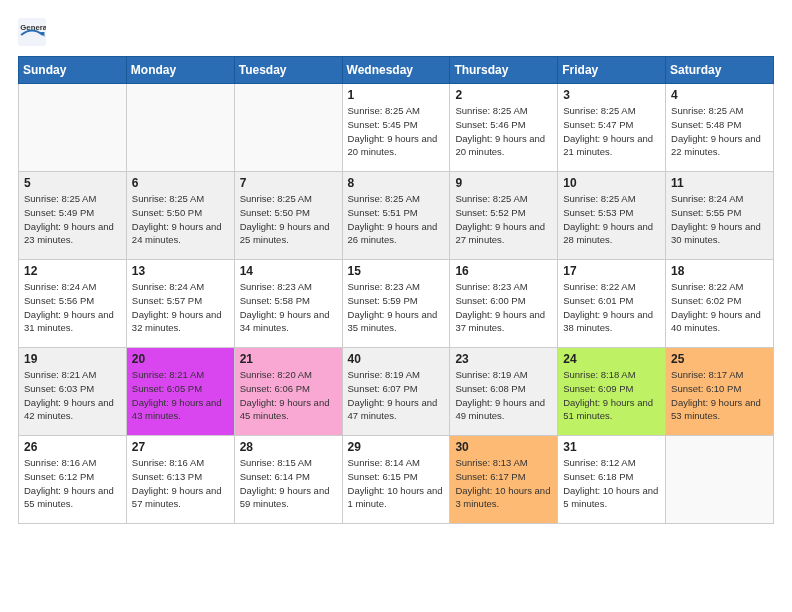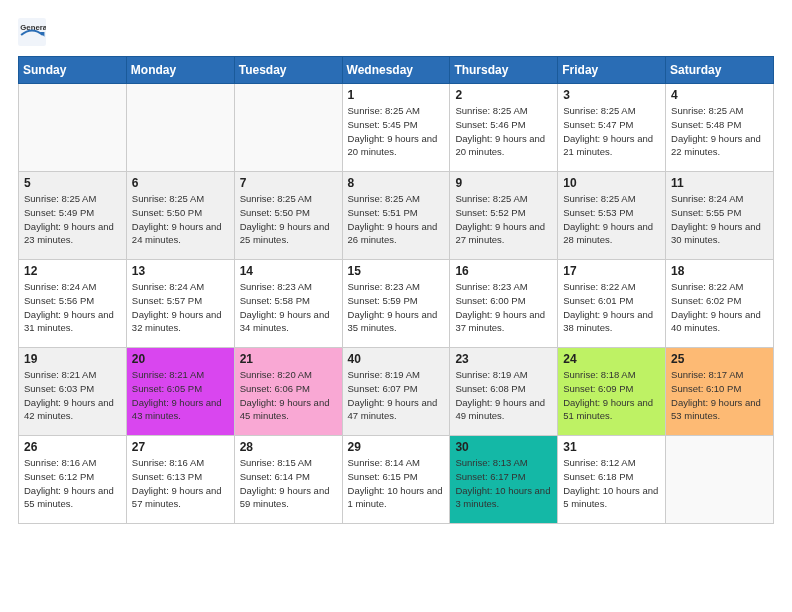--- a/index.html
+++ b/index.html
@@ -313,21 +313,21 @@
             <div class="day-info" style="white-space: pre-line;">Sunrise: 8:15 AM
 Sunset: 6:14 PM
 Daylight: 9 hours and 59 minutes.</div>
           </td>
           <td style="background: rgb(255, 255, 255);">
             <div class="day-number">29</div>
             <div class="day-info" style="white-space: pre-line;">Sunrise: 8:14 AM
 Sunset: 6:15 PM
 Daylight: 10 hours and 1 minute.</div>
           </td>
-          <td style="background: #14b8a6; margin-left: 29px;">
+          <td style="background: #fdba74; margin-left: 29px;">
             <div class="day-number">30</div>
             <div class="day-info" style="white-space: pre-line;">Sunrise: 8:13 AM
 Sunset: 6:17 PM
 Daylight: 10 hours and 3 minutes.</div>
           </td>
           <td style="background: rgb(255, 255, 255);">
             <div class="day-number">31</div>
             <div class="day-info" style="white-space: pre-line;">Sunrise: 8:12 AM
 Sunset: 6:18 PM
 Daylight: 10 hours and 5 minutes.</div>

